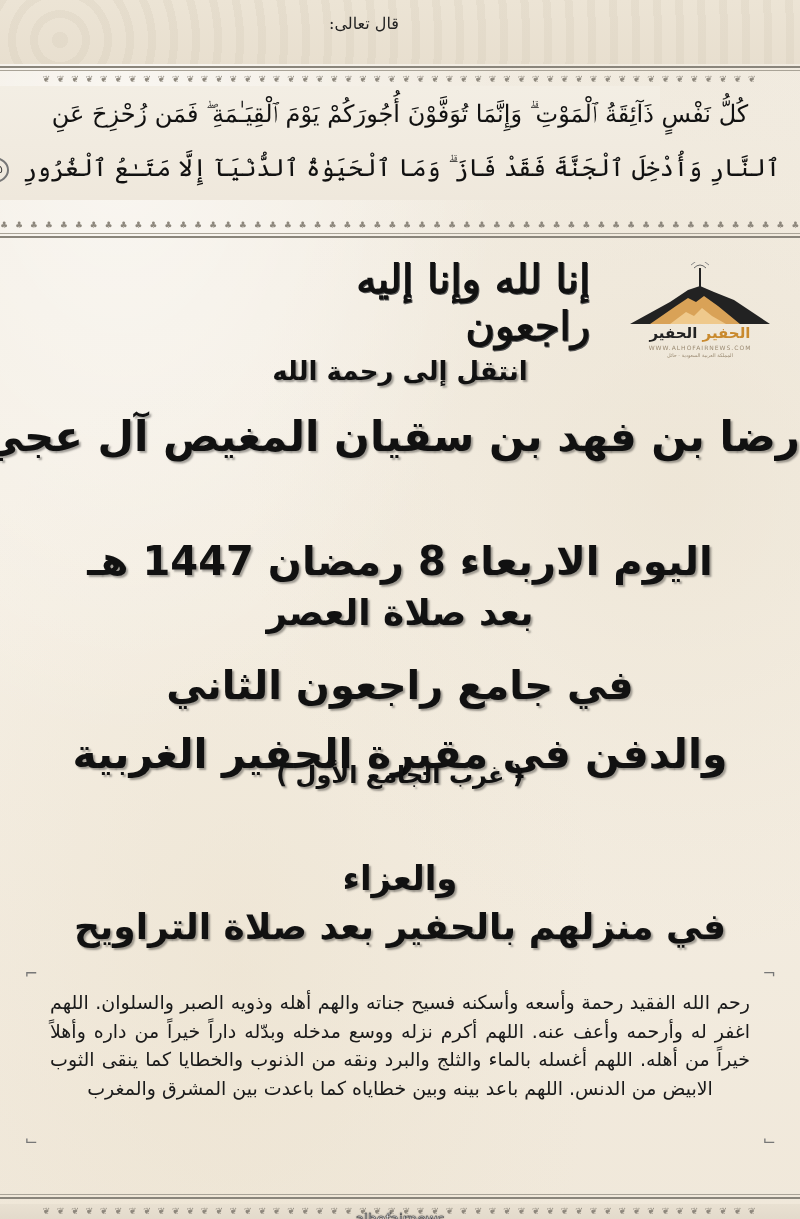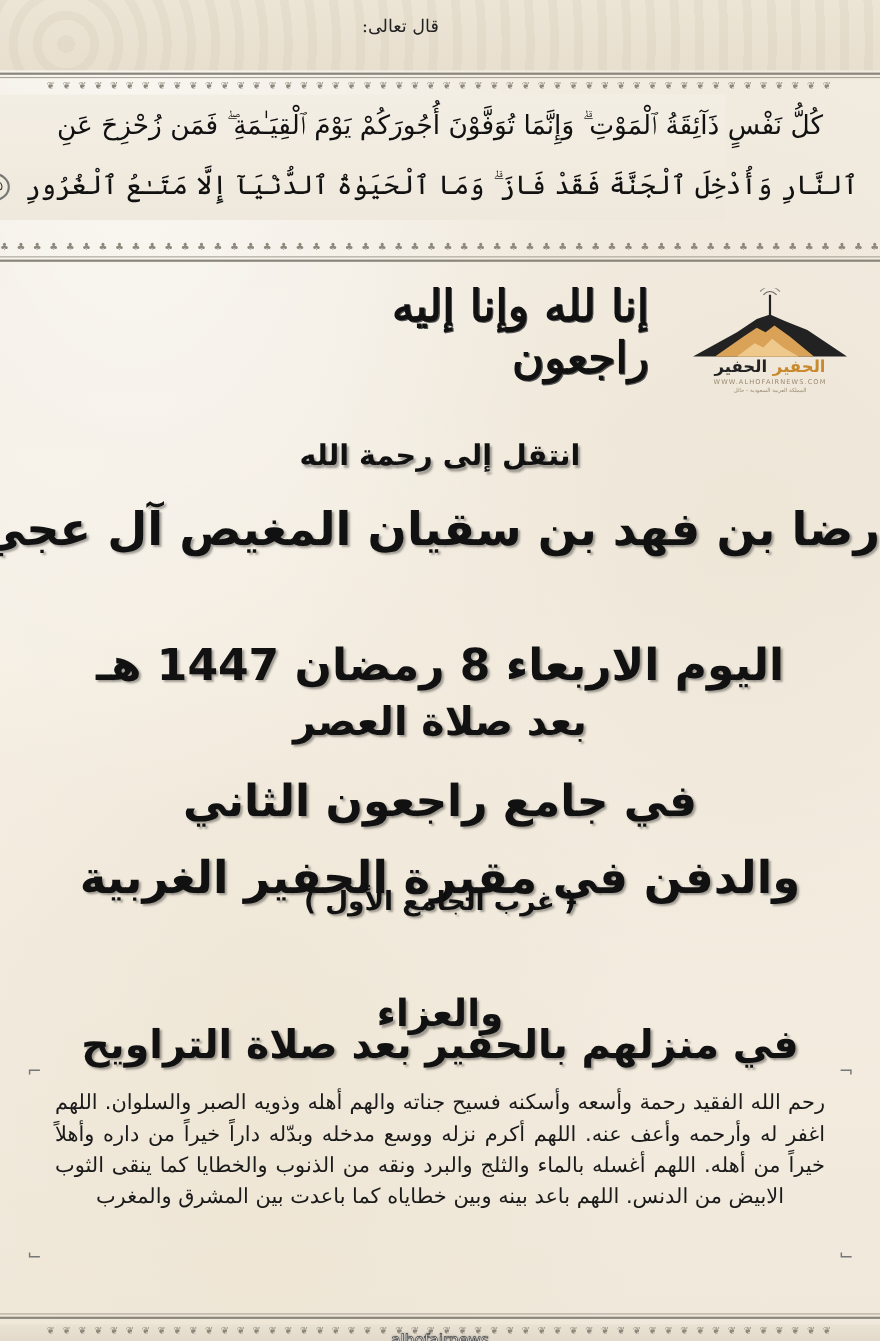--- a/index.html
+++ b/index.html
@@ -72,21 +72,20 @@
     position:absolute; left:230px; top:255px; width:360px; 
     font-family:"DejaVu Serif", serif; font-size:40px; font-weight:bold; color:#111;
     letter-spacing:-1px;
     text-shadow:1px 1px 0 #555;
   }
   .line {
     position:absolute; left:0; width:800px; text-align:center;
     font-family:"DejaVu Sans", sans-serif; font-weight:bold; color:#111;
     text-shadow:2px 2px 2px rgba(0,0,0,0.35);
     white-space:nowrap;
-    margin-top:44px;
   }
   .corner {
     position:absolute; width:16px; height:24px; color:#777; font-size:16px; line-height:16px;
   }
   .prayer {
     position:absolute; left:50px; top:988px; width:700px;
     font-family:"DejaVu Sans", sans-serif; font-size:19px; line-height:28.5px;
     color:#1a1a1a; text-align:justify; text-align-last:center;
   }
   .footer-band {
@@ -143,21 +142,21 @@
   <div class="calligraphy">إنا لله وإنا إليه راجعون</div>
 
   <div class="line" style="top:356px;font-size:26px">انتقل إلى رحمة الله</div>
   <div class="line" style="top:412px;font-size:42px">رضا بن فهد بن سقيان المغيص آل عجي</div>
   <div class="line" style="top:538px;font-size:40px">اليوم الاربعاء  8  رمضان 1447 هـ</div>
   <div class="line" style="top:592px;font-size:36px">بعد صلاة العصر</div>
   <div class="line" style="top:662px;font-size:40px">في جامع راجعون الثاني</div>
   <div class="line" style="top:730px;font-size:41px">والدفن في مقبرة الحفير الغربية</div>
   <div class="line" style="top:761px;font-size:24px">( غرب الجامع الأول )</div>
   <div class="line" style="top:858px;font-size:34px">والعزاء</div>
-  <div class="line" style="top:886px;font-size:36px">في منزلهم بالحفير بعد صلاة التراويح</div>
+  <div class="line" style="top:906px;font-size:36px">في منزلهم بالحفير بعد صلاة التراويح</div>
 
   <div class="corner" style="left:22px;top:966px">⌐</div>
   <div class="corner" style="left:760px;top:966px">¬</div>
   <div class="corner" style="left:22px;top:1132px">⌙</div>
   <div class="corner" style="left:760px;top:1132px">⌙</div>
 
   <div class="prayer">رحم الله الفقيد رحمة وأسعه وأسكنه فسيح جناته والهم أهله وذويه الصبر والسلوان. اللهم اغفر له وأرحمه وأعف عنه. اللهم أكرم نزله ووسع مدخله وبدّله داراً خيراً من داره وأهلاً خيراً من أهله. اللهم أغسله بالماء والثلج والبرد ونقه من الذنوب والخطايا كما ينقى الثوب الابيض من الدنس. اللهم باعد بينه وبين خطاياه كما باعدت بين المشرق والمغرب</div>
 
   <div class="rule thin" style="top:1194px"></div>
   <div class="rule" style="top:1197px"></div>

